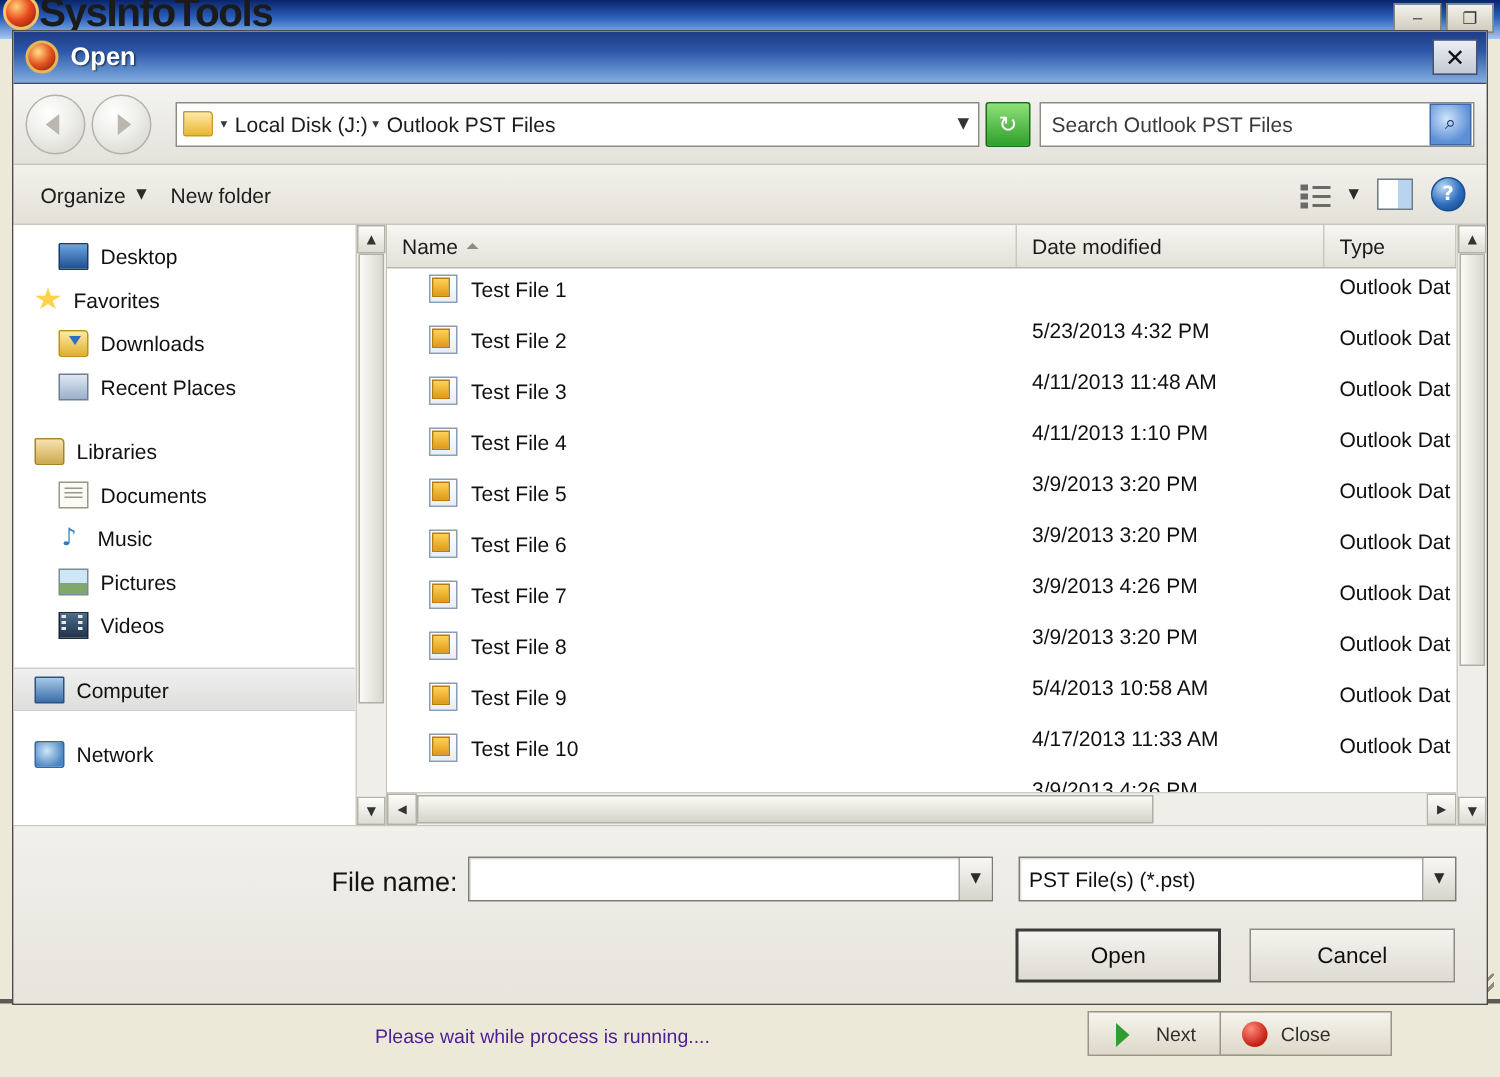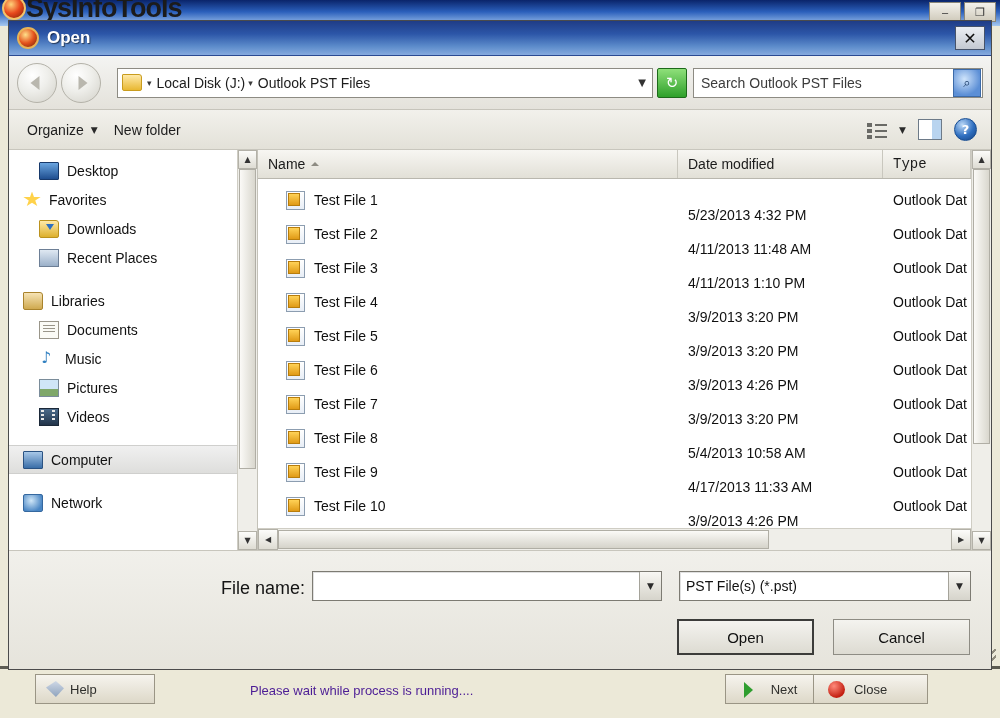--- a/index.html
+++ b/index.html
@@ -379,31 +379,31 @@
     display: flex; align-items: center;
     padding-left: 10px;
     font-size: 14px; color: #1b1b1b;
     border-right: 1px solid #c9c7be;
     box-sizing: border-box;
     cursor: pointer;
     gap: 6px;
   }
   #col-name { width: 420px; }
   #col-date { width: 205px; }
-  #col-type { flex: 1; font-family: Liberation Mono, monospace; }
+  #col-type { flex: 1; }
   .sort-asc {
     width: 0; height: 0;
     border-left: 4px solid transparent;
     border-right: 4px solid transparent;
     border-bottom: 4px solid #8d8b82;
   }
 
   #rows { flex: 1; overflow: hidden; padding-top: 4px; }
   .frow {
-    display: flex; align-items: center;
+    display: flex; align-items: flex-start;
     height: 34px;
     font-size: 14px; color: #101010;
     cursor: pointer;
   }
   .frow-name { width: 420px; display: flex; align-items: center; gap: 9px; padding-left: 28px; box-sizing: border-box; }
   .frow-date { width: 205px; padding-left: 10px; box-sizing: border-box; margin-top: 29px; }
   .frow-type { flex: 1; padding-left: 10px; box-sizing: border-box; white-space: nowrap; overflow: hidden; }
   .pst-icon {
     width: 17px; height: 17px; flex: none; position: relative;
     background: linear-gradient(180deg,#ffffff,#e8eef6);
@@ -514,24 +514,20 @@
     <div id="bg-titlebar-buttons">
       <div class="bg-tb-btn">–</div>
       <div class="bg-tb-btn">❐</div>
     </div>
   </div>
 
   <div id="bg-topright-field"></div>
   <div id="bg-resize-grip"></div>
 
   <div id="bg-bottom-bar">
-    <div class="bg-btn" id="bg-help-btn">
-      <span class="bg-icon-help"></span>
-      <span>Help</span>
-    </div>
     <div id="bg-status-text">Please wait while process is running....</div>
     <div class="bg-btn" id="bg-next-btn">
       <span class="bg-icon-next"></span>
       <span>Next</span>
     </div>
     <div class="bg-btn" id="bg-close-btn">
       <span class="bg-icon-close"></span>
       <span>Close</span>
     </div>
   </div>

